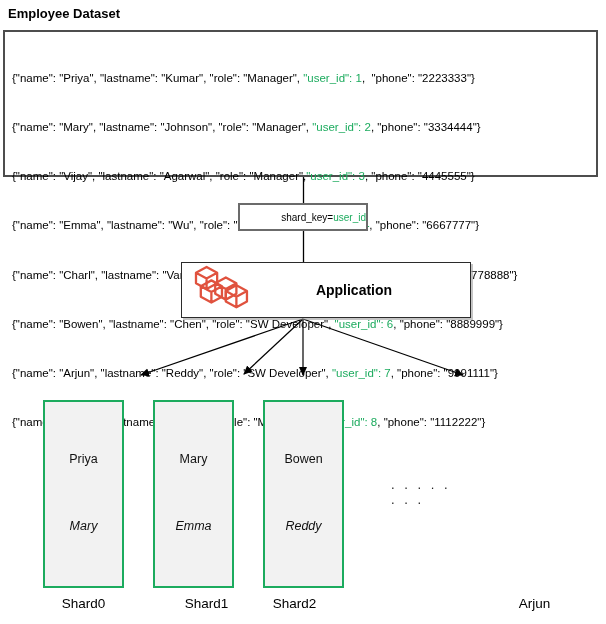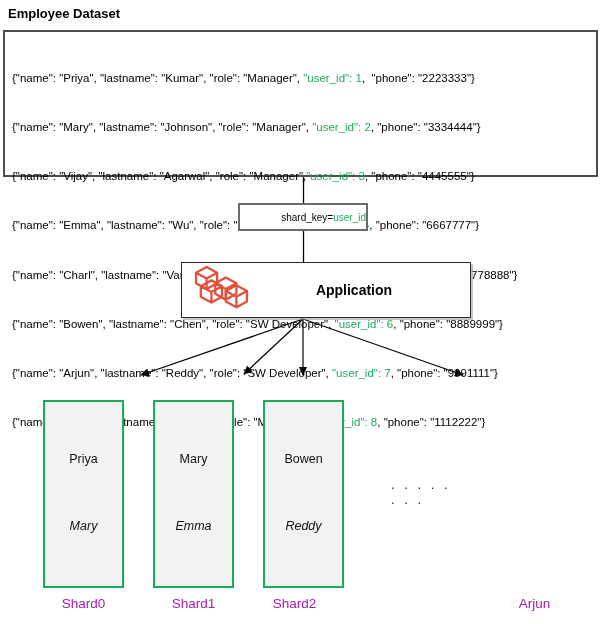--- a/index.html
+++ b/index.html
@@ -38,21 +38,21 @@
     border:2px solid var(--green);background:#f2f2f2;box-sizing:border-box;
   }
   .shard .name{
     position:absolute;left:0;width:100%;text-align:center;
     font-size:12.5px;color:#111;
   }
   .shard .name.n1{top:50px;}
   .shard .name.n2{top:117px;font-style:italic;}
   .shard-label{
     position:absolute;top:596px;width:81px;text-align:center;
-    font-size:13.5px;color:#a21caf;
+    font-size:13.5px;color:#000000;
   }
   .ellipsis{
     position:absolute;left:391px;top:477px;width:70px;
     font-size:13px;letter-spacing:3px;color:#222;
   }
   .wires{position:absolute;left:0;top:0;width:606px;height:624px;pointer-events:none;}
 </style>
 </head>
 <body>
 
@@ -112,17 +112,17 @@
     <div class="name n2">Emma</div>
   </div>
   <div class="shard" style="left:263px">
     <div class="name n1">Bowen</div>
     <div class="name n2">Reddy</div>
   </div>
 
   <div class="ellipsis">. . . . . . . .</div>
 
   <div class="shard-label" style="left:43px">Shard0</div>
-  <div class="shard-label" style="left:153px">Shard1</div>
+  <div class="shard-label" style="left:166px">Shard1</div>
   <div class="shard-label" style="left:254px">Shard2</div>
   <div class="shard-label" style="left:494px">Arjun</div>
 
 </div>
 
 </body></html>

